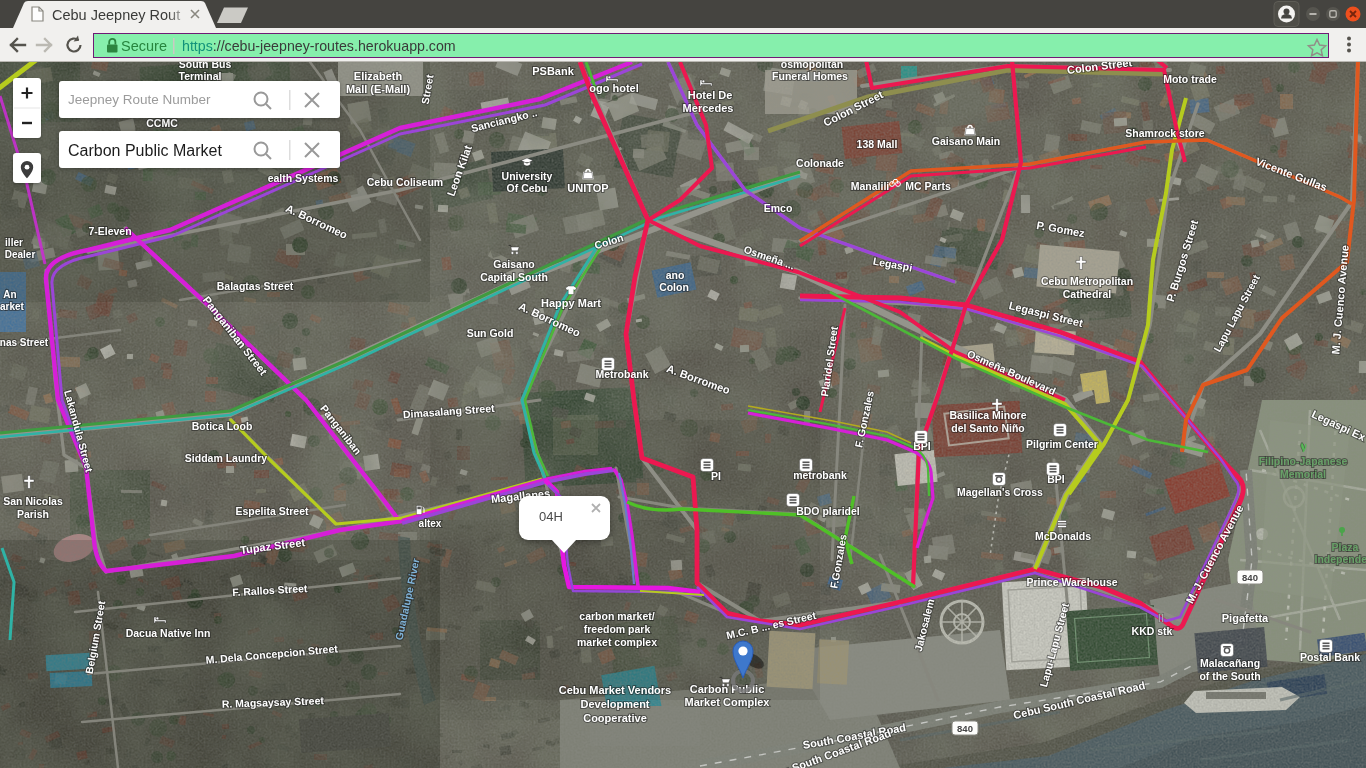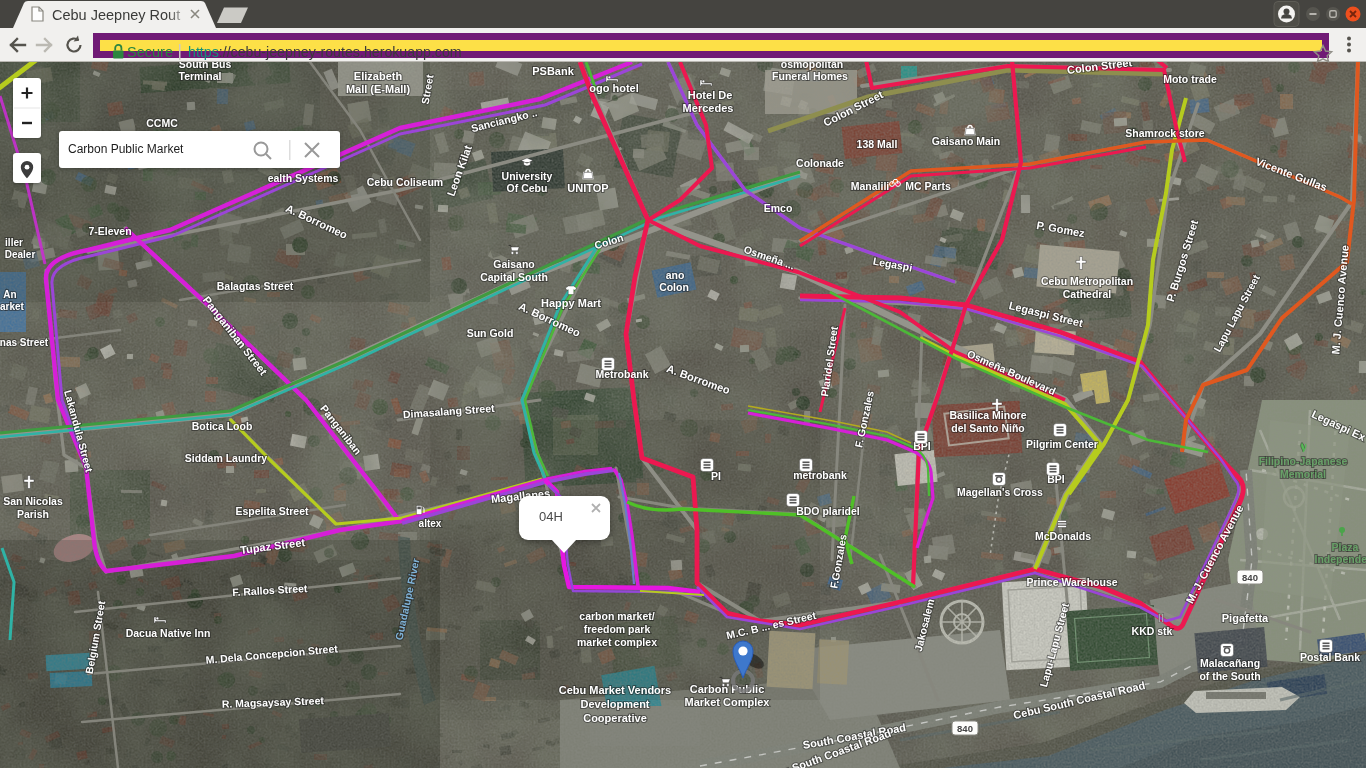--- a/index.html
+++ b/index.html
@@ -1,20 +1,20 @@
 <!DOCTYPE html>
 <html><head><meta charset="utf-8"><style>
 *{margin:0;padding:0;box-sizing:border-box}
 html,body{width:1366px;height:768px;overflow:hidden;font-family:"Liberation Sans",sans-serif;background:#686861}
 #stage{position:relative;width:1366px;height:768px}
 #map{position:absolute;left:0;top:0}
 
 #titlebar{position:absolute;left:0;top:0;width:1366px;height:28px;background:#454440;z-index:20}
 #toolbar{position:absolute;left:0;top:28px;width:1366px;height:34px;background:#f1f0ee;border-bottom:1px solid #b9b7b1;z-index:20}
-#urlbox{position:absolute;left:93px;top:5px;width:1236px;height:25px;background:#fde047;border:7px solid #701a75;border-radius:0}
+#urlbox{position:absolute;left:93px;top:5px;width:1236px;height:25px;background:#86efac;border:1px solid #701a75;border-radius:0}
 .zoombtn{position:absolute;background:#fff;border-radius:3px;box-shadow:0 1px 3px rgba(0,0,0,0.3);z-index:10}
 .sbox{position:absolute;left:59px;width:281px;height:37px;background:#fff;border-radius:3px;box-shadow:0 1px 4px rgba(0,0,0,0.3);z-index:10}
 .sico{position:absolute;top:8px}
 #infow{position:absolute;left:519px;top:496px;width:91px;height:44px;background:#fff;border-radius:9px;box-shadow:0 2px 6px rgba(0,0,0,0.35);z-index:9}
 #infow:after{content:"";position:absolute;left:32px;top:43px;border-left:13px solid transparent;border-right:13px solid transparent;border-top:14px solid #fff}
 </style></head>
 <body>
 <div id="stage">
 <svg id="map" width="1366" height="768" viewBox="0 0 1366 768" xmlns="http://www.w3.org/2000/svg" font-family="Liberation Sans, sans-serif">
 <defs>
@@ -2163,23 +2163,32 @@
       </svg>
 </div>
 
 <div class="zoombtn" style="left:13px;top:153px;width:28px;height:30px">
 <svg width="28" height="30">
         <path d="M 14,8 a 6.2,6.2 0 0,1 6.2,6.2 c 0,4.6 -6.2,11 -6.2,11 c 0,0 -6.2,-6.4 -6.2,-11 A 6.2,6.2 0 0,1 14,8 Z" fill="#3c3c3c"></path>
         <circle cx="14" cy="14.2" r="2.4" fill="#fff"></circle>
       </svg>
 </div>
 
+<div class="sbox" style="top:81px">
+<span style="position:absolute;left:9px;top:11px;font-size:13.5px;color:#9b9b9b">Jeepney Route Number</span>
+<svg class="sico" style="left:192px" width="86" height="24">
+<circle cx="10" cy="10" r="6.5" fill="none" stroke="#999" stroke-width="2"></circle>
+        <path d="M 15,15 L 20,20" stroke="#999" stroke-width="2"></path>
+<rect x="38" y="1" width="1.5" height="20" fill="#ddd"></rect>
+<path d="M 54,4 L 68,18 M 68,4 L 54,18" stroke="#999" stroke-width="2"></path>
+</svg>
+</div>
 
 <div class="sbox" style="top:131px">
-<span style="position:absolute;left:9px;top:11px;font-size:12px;color:#1c1c1c">Carbon Public Market</span>
+<span style="position:absolute;left:9px;top:11px;font-size:16px;color:#1c1c1c">Carbon Public Market</span>
 <svg class="sico" style="left:192px" width="86" height="24">
 <circle cx="10" cy="10" r="6.5" fill="none" stroke="#999" stroke-width="2"></circle>
         <path d="M 15,15 L 20,20" stroke="#999" stroke-width="2"></path>
 <rect x="38" y="1" width="1.5" height="20" fill="#ddd"></rect>
 <path d="M 54,4 L 68,18 M 68,4 L 54,18" stroke="#999" stroke-width="2"></path>
 </svg>
 </div>
 
 <div id="infow">
 <span style="position:absolute;left:20px;top:13px;font-size:13px;color:#4a4a4a">04H</span>

